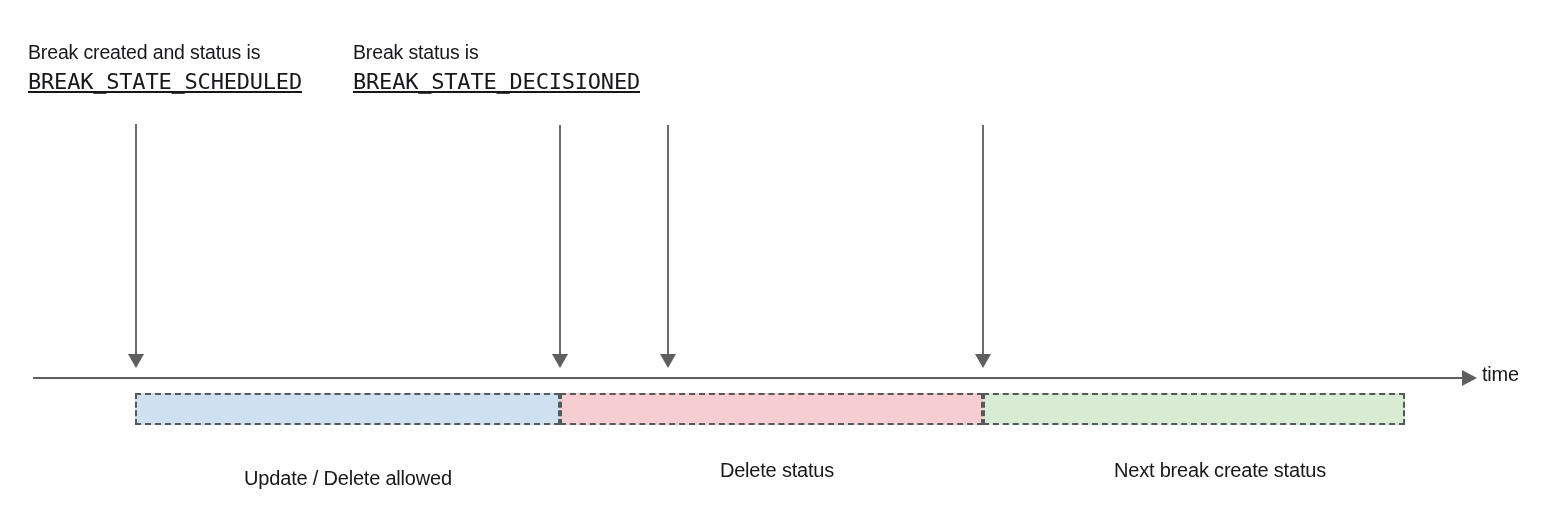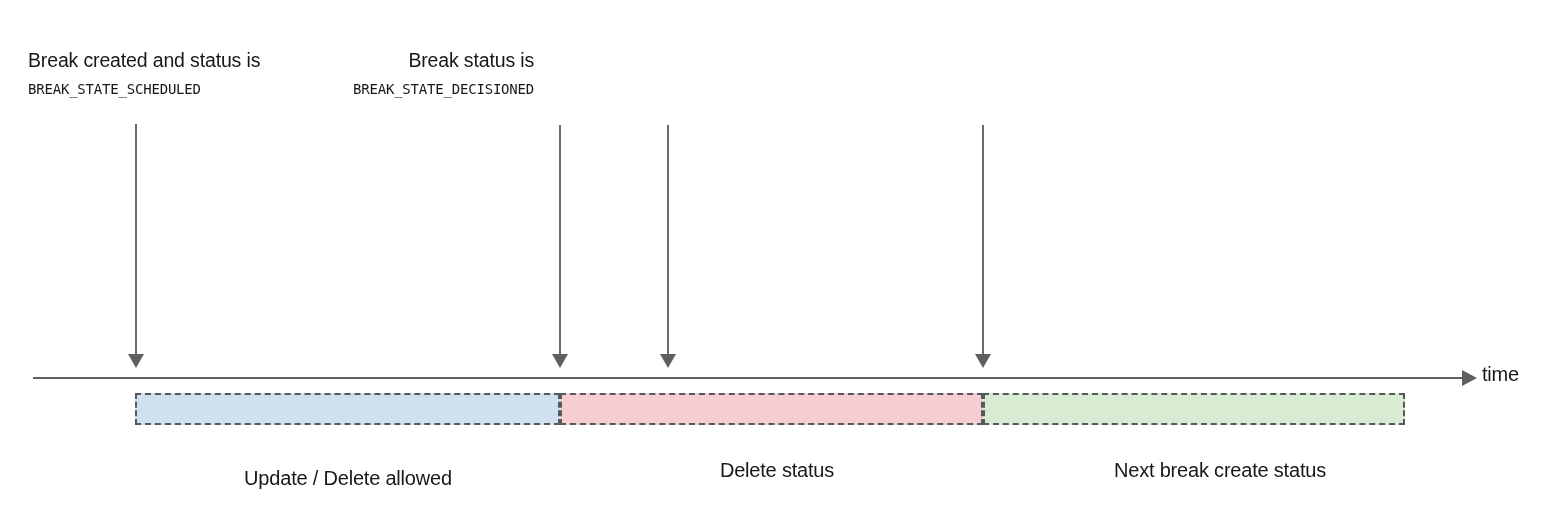--- a/index.html
+++ b/index.html
@@ -19,30 +19,30 @@
     overflow: hidden;
   }
 
   
   .anno {
     position: absolute;
     font-size: 19.5px;
     line-height: 29px;
     color: #16181b;
     white-space: nowrap;
-    margin-top: 8px;
   }
   .anno .plain {
     font-family: "Liberation Sans", sans-serif;
     letter-spacing: -0.15px;
   }
   .anno .mono {
     font-family: "DejaVu Sans Mono", monospace;
-    font-size: 14px;
+    font-size: 22px;
     letter-spacing: -0.2px;
+    text-decoration: underline;
   }
   .anno div { display: block; }
 
   
   .vline {
     position: absolute;
     width: 2px;
     background: #6b6b6b;
   }
   .vhead {
@@ -101,21 +101,21 @@
 </head>
 <body>
 
 <div id="stage">
 
   <div class="anno" id="anno-0" style="left: 28px; top: 38px;">
     <div class="plain">Break created and status is</div>
     <div class="mono">BREAK_STATE_SCHEDULED</div>
   </div>
 
-  <div class="anno" id="anno-1" style="left: 353px; top: 38px; text-align: right;">
+  <div class="anno" id="anno-1" style="left: 353px; top: 38px;">
     <div class="plain">Break status is</div>
     <div class="mono">BREAK_STATE_DECISIONED</div>
   </div>
 
 
 
   <div class="vline" id="vl-0" style="left: 135px; top: 124px; height: 233px;"></div>
   <div class="vhead" id="vh-0" style="left: 128px; top: 354px;"></div>
 
   <div class="vline" id="vl-1" style="left: 559px; top: 125px; height: 232px;"></div>

